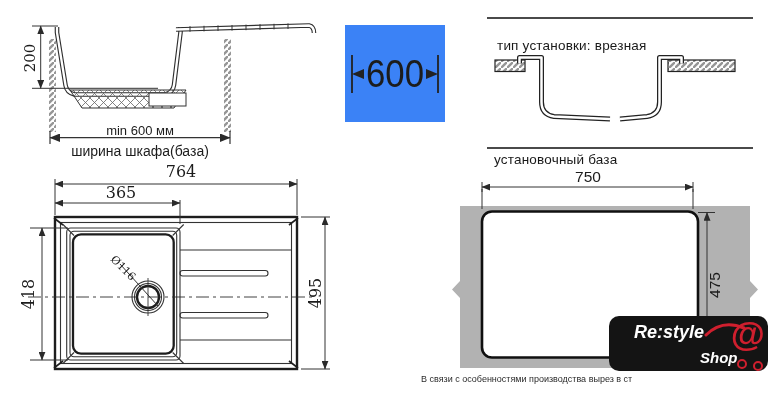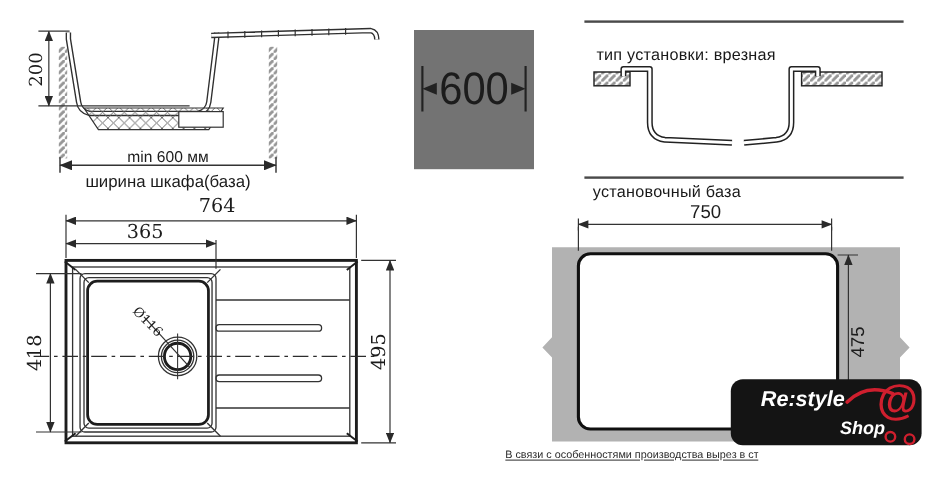--- a/index.html
+++ b/index.html
@@ -3,23 +3,23 @@
 <meta charset="utf-8">
 <style>
   html,body{margin:0;padding:0;background:#fff;}
   #canvas{position:relative;width:776px;height:406px;background:#fff;overflow:hidden;
           font-family:"Liberation Sans",sans-serif;color:#1c1c1c;}
   .abs{position:absolute;}
   svg text{fill:#1c1c1c;}
   .dimserif{font-family:"DejaVu Serif",serif;}
   .rule{position:absolute;height:2px;background:#4a4a4a;}
   .section-title{position:absolute;font-size:13.5px;color:#191919;letter-spacing:.2px;}
-  #badge{position:absolute;left:345px;top:25px;width:100px;height:116px;background:#737373;}
+  #badge{position:absolute;left:345px;top:25px;width:100px;height:97px;background:#3b82f6;}
   #footnote{position:absolute;left:421px;top:374px;font-size:9px;color:#2b2b2b;
-            white-space:nowrap;max-width:354px;overflow:hidden;text-decoration:underline;}
+            white-space:nowrap;max-width:354px;overflow:hidden;}
   
   #logo{position:absolute;left:609px;top:316px;width:159px;height:55px;background:#141414;
         border-radius:10px;z-index:5;}
   #logo .brand{position:absolute;left:25px;top:6px;font-size:18px;font-weight:bold;
                font-style:italic;color:#fff;letter-spacing:0;}
   #logo .shop{position:absolute;left:91px;top:33px;font-size:15px;font-weight:bold;
               font-style:italic;color:#fff;text-align:right;}
   #logo .at{position:absolute;right:3px;top:-2px;font-size:35px;font-weight:bold;
             color:#cf1f2e;font-style:normal;}
   #logo .wheel{position:absolute;width:6px;height:6px;border:2px solid #cf1f2e;

